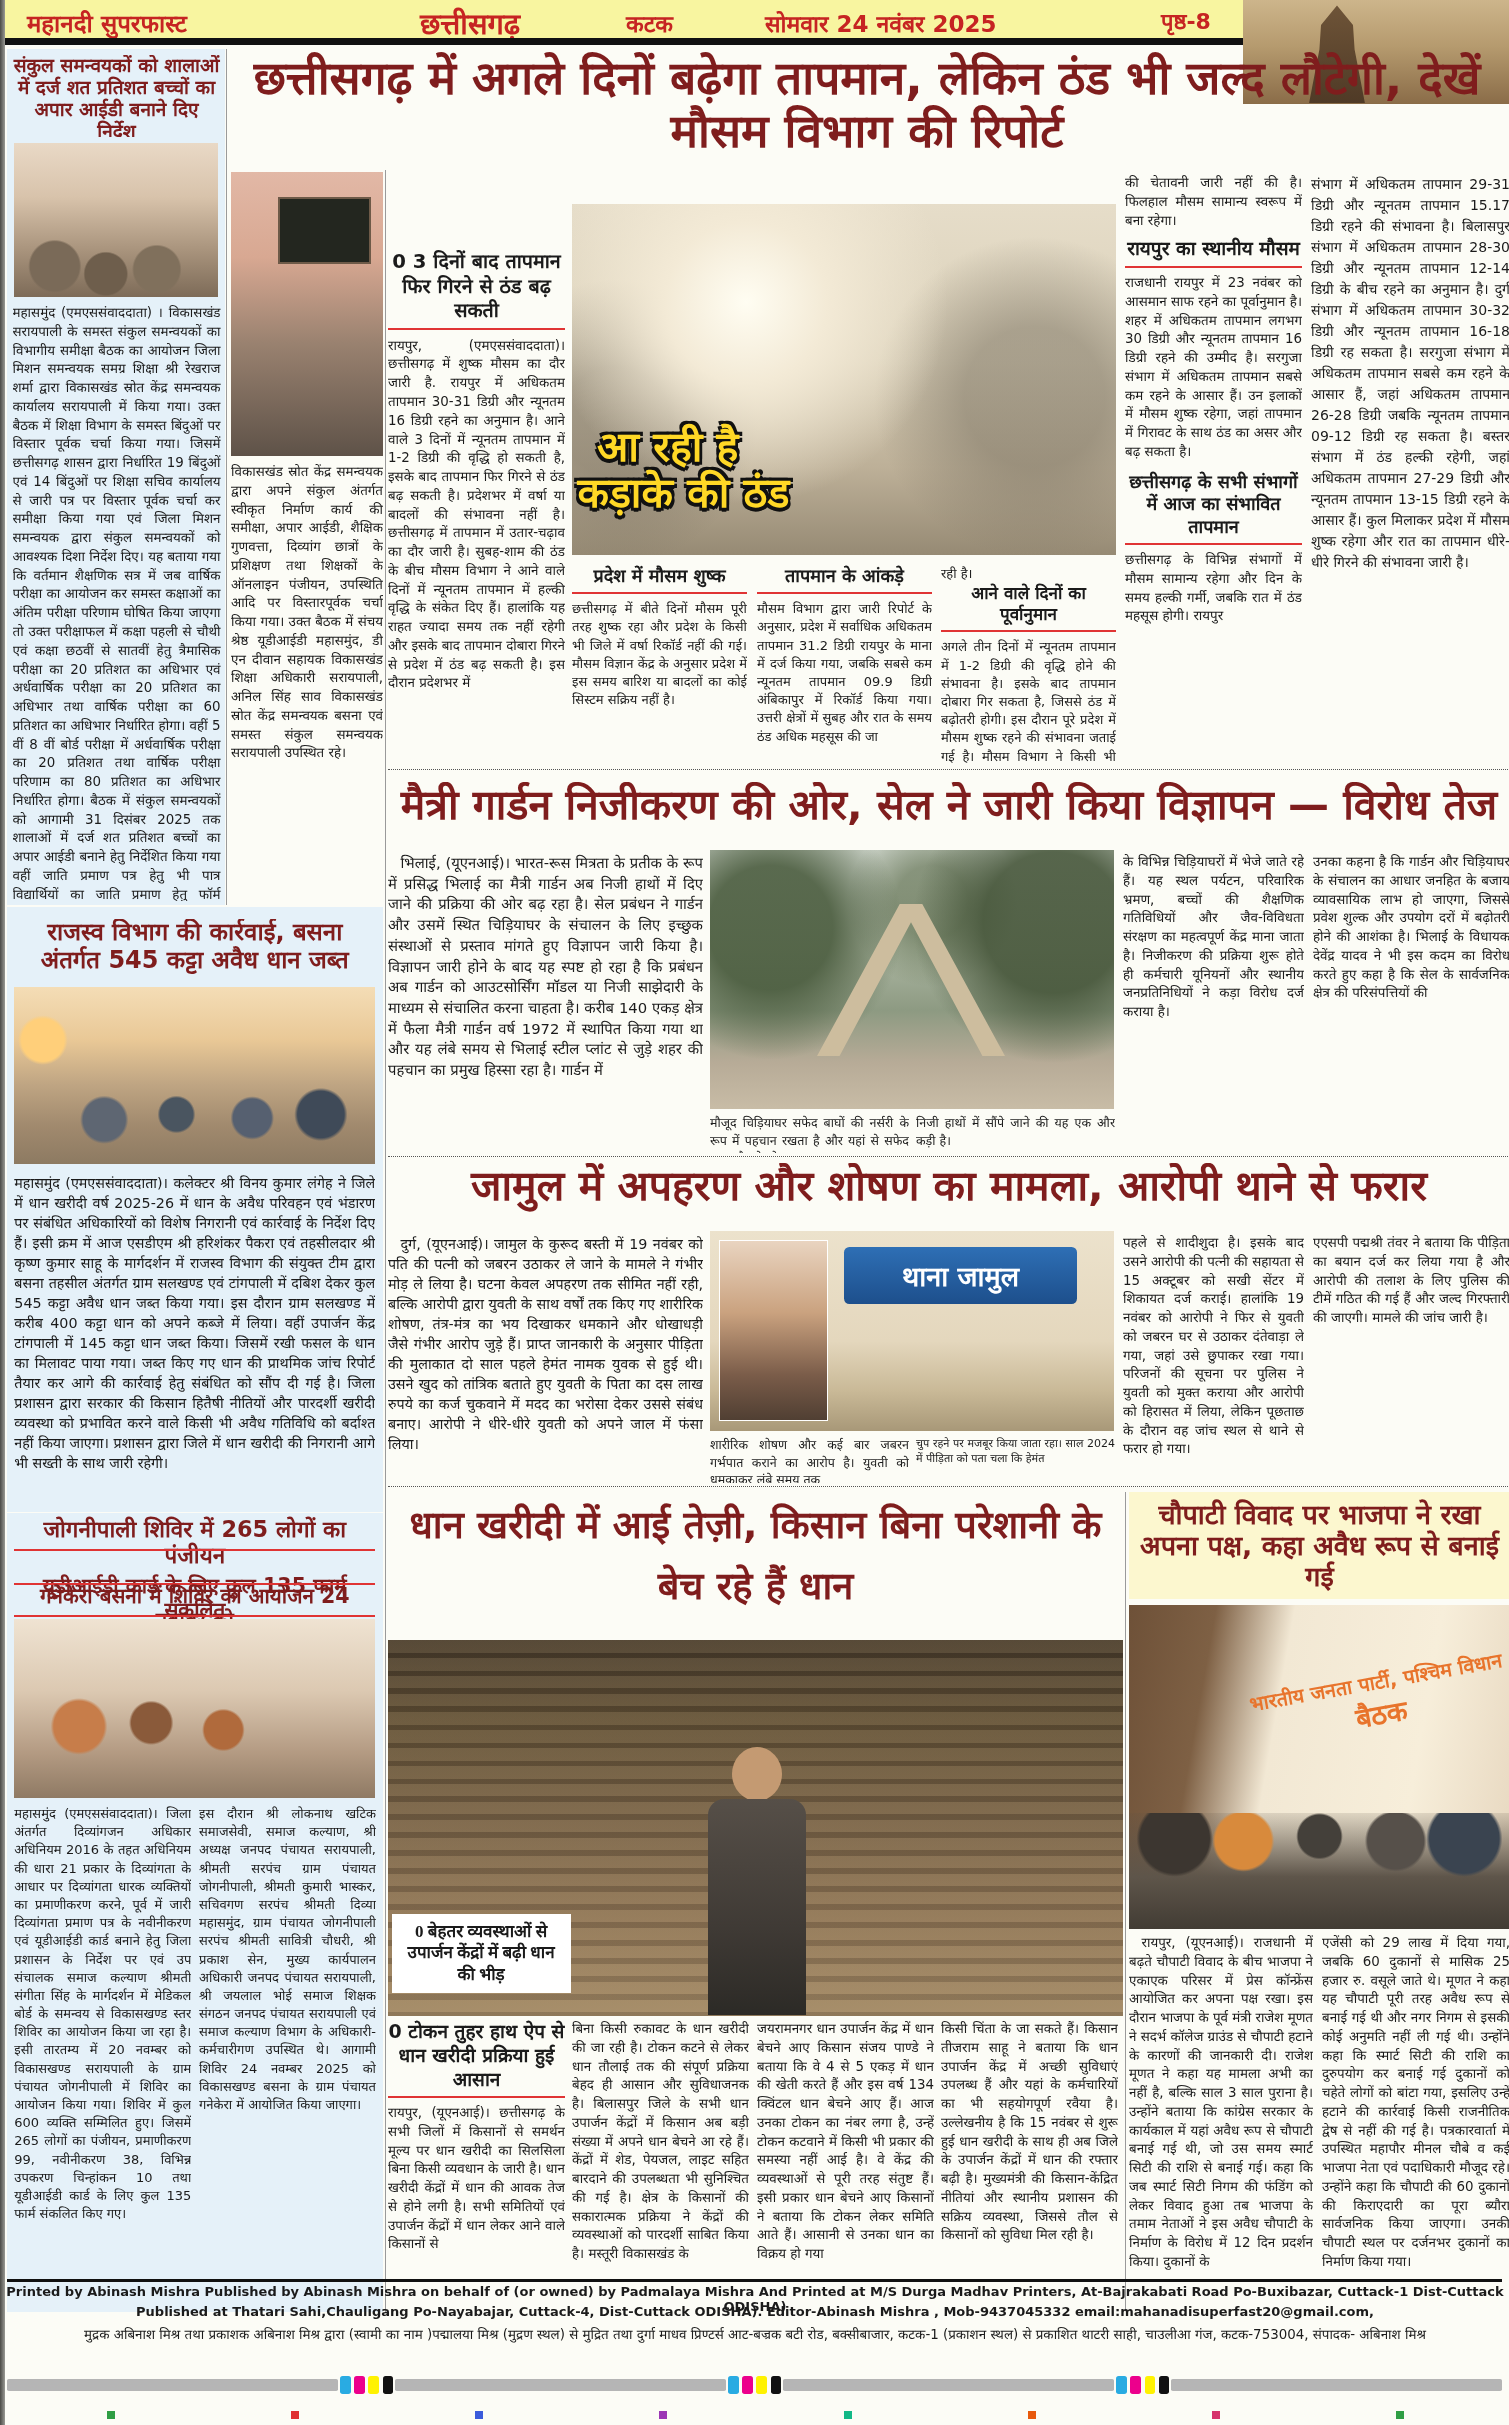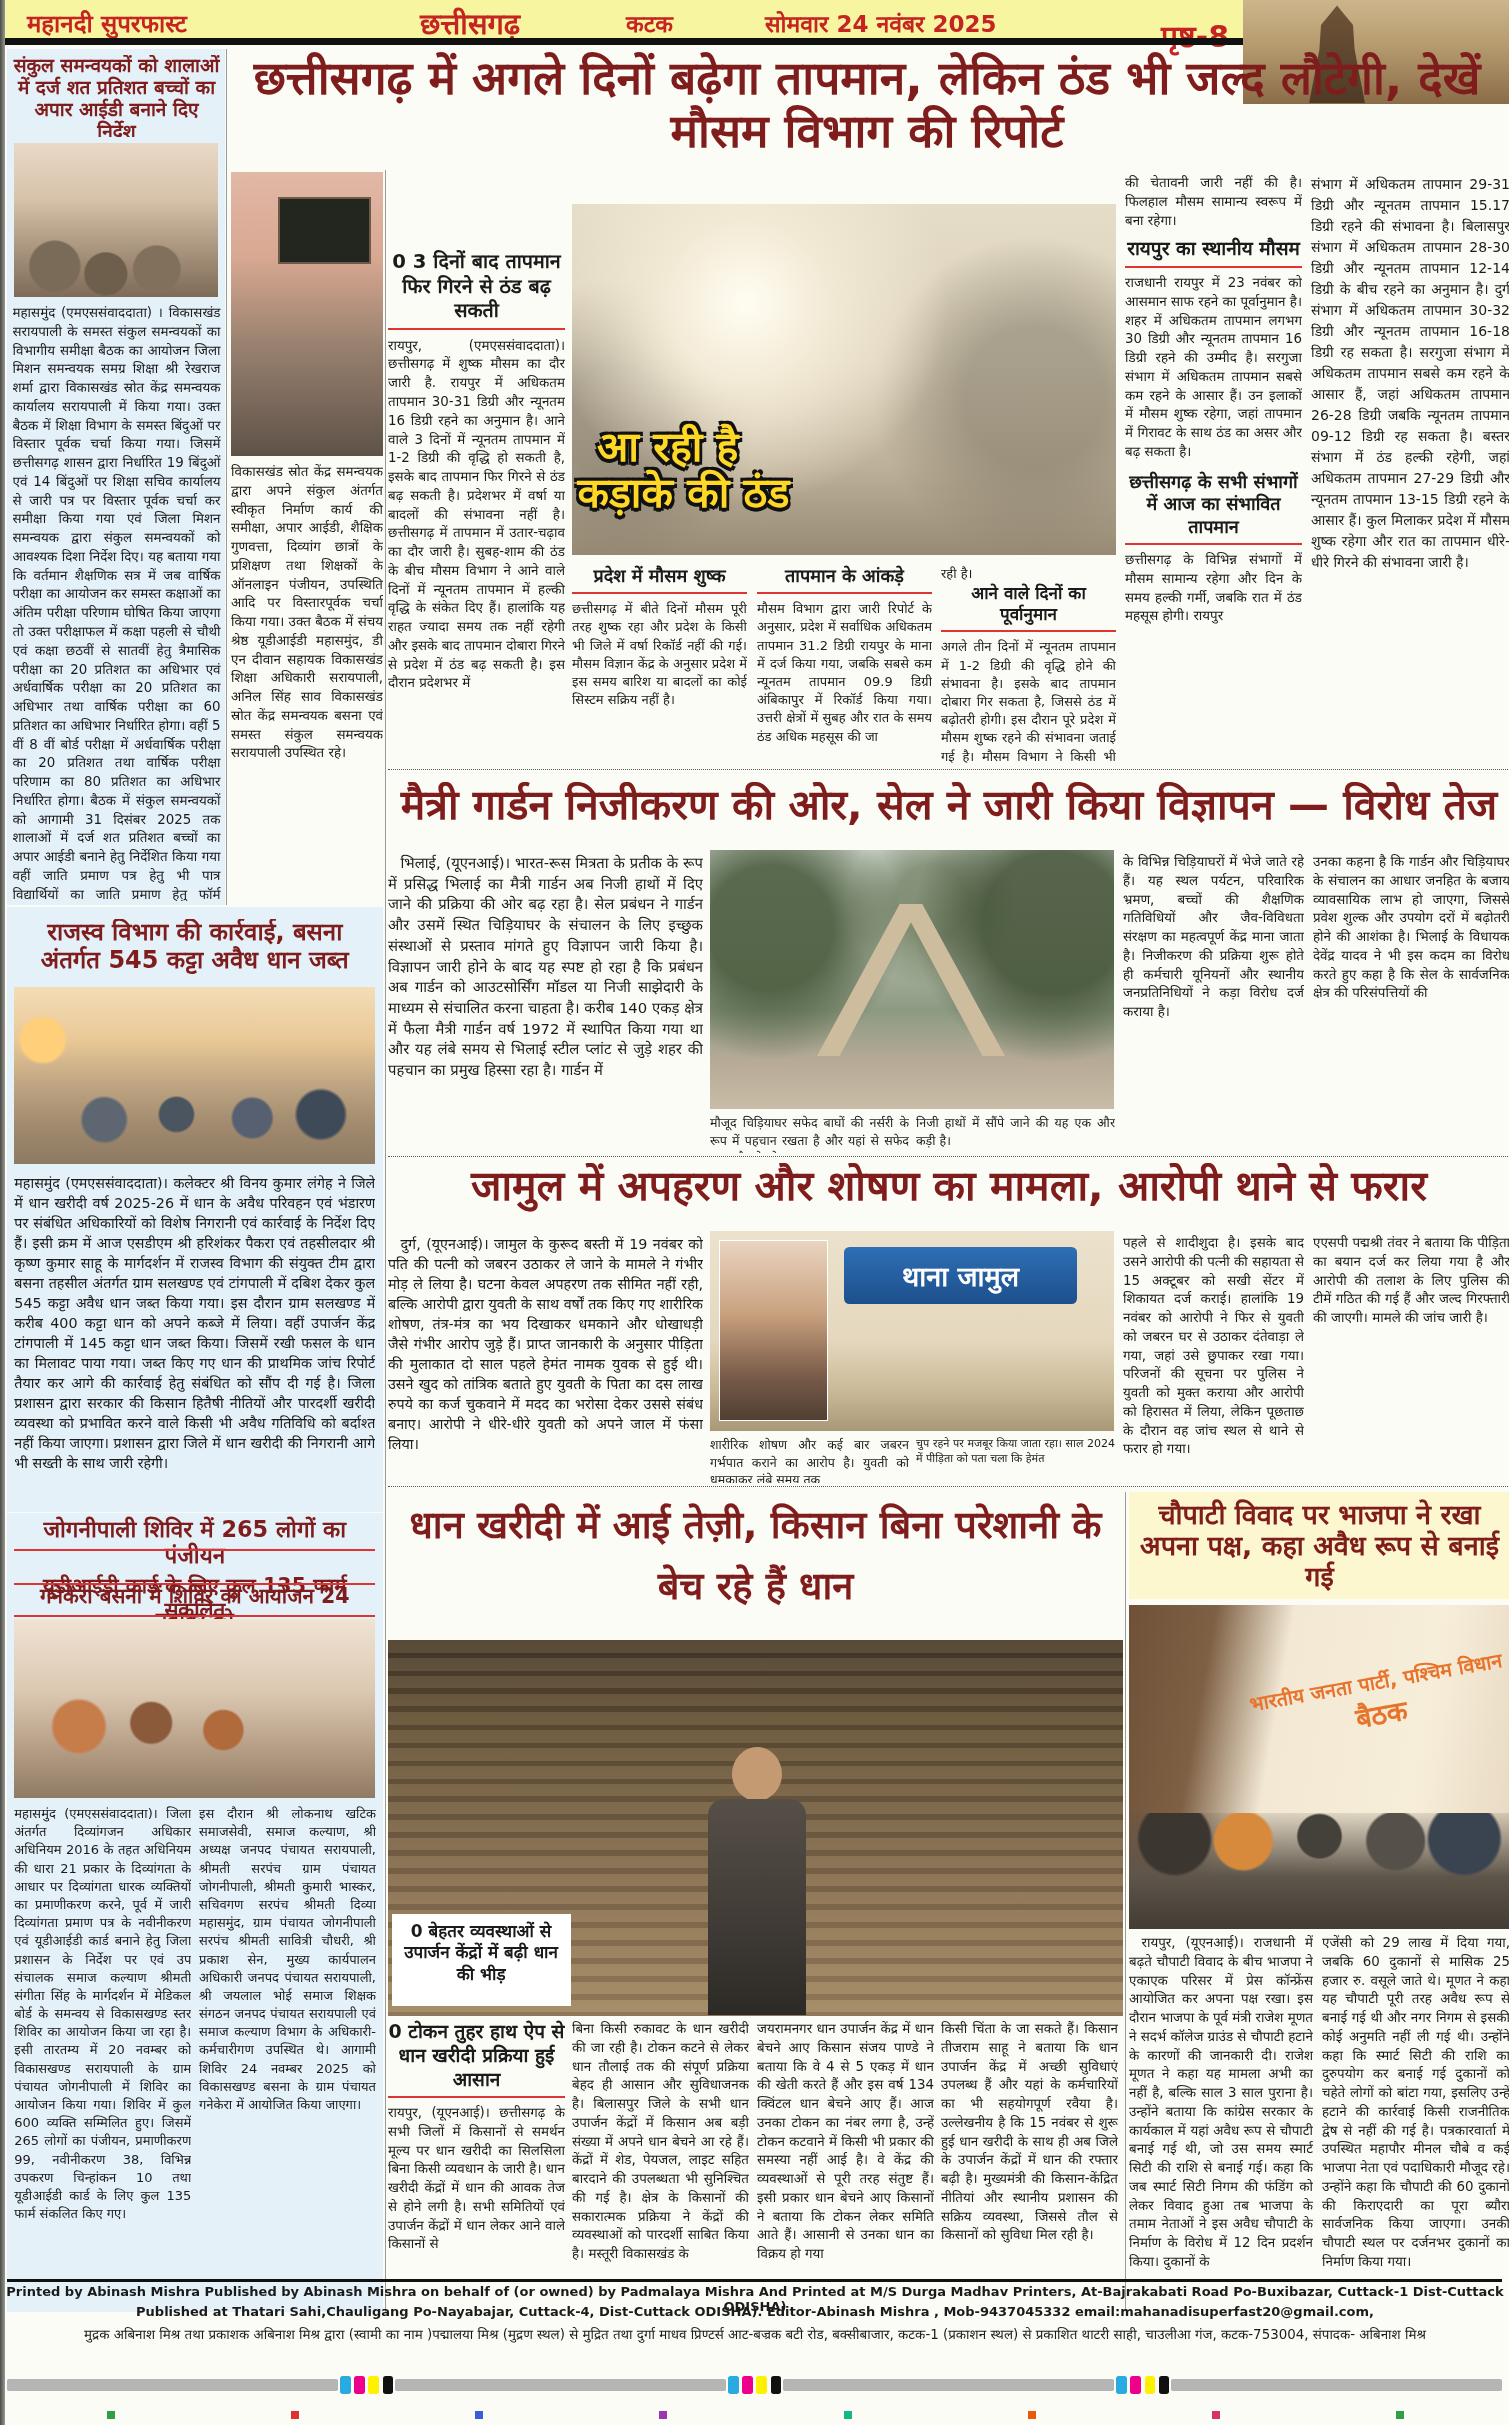--- a/index.html
+++ b/index.html
@@ -24,21 +24,21 @@
 </head>
 <body>
 
 <div class="page">
 
   <div class="abs" style="left:0;top:0;width:1510px;height:45px;background:#f8f5a0;">
     <span class="abs redtxt" style="left:27px;top:6.3px;font-size:24px;">महानदी सुपरफास्ट</span>
     <span class="abs redtxt" style="left:420px;top:2.7px;font-size:29px;">छत्तीसगढ़</span>
     <span class="abs redtxt" style="left:626px;top:7.2px;font-size:23px;">कटक</span>
     <span class="abs redtxt" style="left:765px;top:7.2px;font-size:23px;">सोमवार 24 नवंबर 2025</span>
-    <span class="abs redtxt" style="left:1161px;top:15px;font-size:30px;">पृष्ठ-8</span>
+    <span class="abs redtxt" style="left:1161px;top:5px;font-size:22px;">पृष्ठ-8</span>
   </div>
   <div class="photo" style="left:1243px;top:0;width:267px;height:104px;background:linear-gradient(180deg,#cdb58b 0%,#b59a6e 45%,#8a6c48 100%);">
     <div class="abs" style="left:54px;top:5.4px;width:80px;height:98px;background:linear-gradient(180deg,#6e5438,#4f3a26);clip-path:polygon(50% 0,70% 20%,72% 45%,85% 100%,15% 100%,28% 45%,30% 20%);"></div>
   </div>
   <div class="abs" style="left:0;top:38px;width:1243px;height:7.2px;background:#111;"></div>
 
   <div class="abs headline" style="left:241px;top:52px;width:1252px;height:114px;font-size:46px;overflow:hidden;">छत्तीसगढ़ में अगले दिनों बढ़ेगा तापमान, लेकिन ठंड भी जल्द लौटेगी, देखें मौसम विभाग की रिपोर्ट</div>
 
   <div class="abs bluebg" style="left:7.2px;top:49px;width:218px;height:856px;"></div>
   <div class="abs headline" style="left:12.5px;top:55px;width:208px;height:82px;font-size:19px;overflow:hidden;">संकुल समन्वयकों को शालाओं में दर्ज शत प्रतिशत बच्चों का अपार आईडी बनाने दिए निर्देश</div>
@@ -154,21 +154,21 @@
   <div class="abs bodytxt" style="left:1313px;top:1234px;width:197px;height:249px;">एएसपी पद्मश्री तंवर ने बताया कि पीड़िता का बयान दर्ज कर लिया गया है और आरोपी की तलाश के लिए पुलिस की टीमें गठित की गई हैं और जल्द गिरफ्तारी की जाएगी। मामले की जांच जारी है।</div>
 
   <div class="abs dotted" style="left:388px;top:1486px;width:1122px;"></div>
 
   <div class="abs headline" style="left:388px;top:1495px;width:735px;height:141px;font-size:38px;line-height:1.6;overflow:hidden;">धान खरीदी में आई तेज़ी, किसान बिना परेशानी के बेच रहे हैं धान</div>
   <div class="photo" style="left:388px;top:1640px;width:735px;height:376px;background:
        repeating-linear-gradient(180deg,rgba(190,160,120,.25) 0 12.5px,rgba(90,70,50,.25) 12.5px 18px),
        linear-gradient(180deg,#352d22 0%,#55472f 22%,#6e5b42 48%,#8a7254 74%,#a08966 100%);">
     <div class="abs" style="left:344px;top:107px;width:50px;height:54px;background:#c49a72;border-radius:50%;"></div>
     <div class="abs" style="left:320px;top:159px;width:98px;height:216px;background:linear-gradient(180deg,#564f48 0%,#3f3a35 60%,#2c2a26 100%);border-radius:16px 16px 0 0;"></div>
-    <div class="abs" style="left:3.6px;top:274px;width:179px;height:92px;background:#ffffff;padding:7.2px 9px;box-sizing:border-box;">
+    <div class="abs" style="left:3.6px;top:274px;width:179px;height:79px;background:#ffffff;padding:7.2px 9px;box-sizing:border-box;font-family:Liberation Serif, serif;">
       <div class="sub" style="font-size:17px;border-bottom:none;margin:0;">0 बेहतर व्यवस्थाओं से उपार्जन केंद्रों में बढ़ी धान की भीड़</div>
     </div>
   </div>
   <div class="abs" style="left:388px;top:2020px;width:177px;height:292px;overflow:hidden;">
     <div class="sub" style="font-size:19px;">0 टोकन तुहर हाथ ऐप से धान खरीदी प्रक्रिया हुई आसान</div>
     <div class="bodytxt">रायपुर, (यूएनआई)। छत्तीसगढ़ के सभी जिलों में किसानों से समर्थन मूल्य पर धान खरीदी का सिलसिला बिना किसी व्यवधान के जारी है। धान खरीदी केंद्रों में धान की आवक तेज से होने लगी है। सभी समितियों एवं उपार्जन केंद्रों में धान लेकर आने वाले किसानों से</div>
   </div>
   <div class="abs bodytxt" style="left:572px;top:2020px;width:177px;height:292px;">बिना किसी रुकावट के धान खरीदी की जा रही है। टोकन कटने से लेकर धान तौलाई तक की संपूर्ण प्रक्रिया बेहद ही आसान और सुविधाजनक है। बिलासपुर जिले के सभी धान उपार्जन केंद्रों में किसान अब बड़ी संख्या में अपने धान बेचने आ रहे हैं। केंद्रों में शेड, पेयजल, लाइट सहित बारदाने की उपलब्धता भी सुनिश्चित की गई है। क्षेत्र के किसानों की सकारात्मक प्रक्रिया ने केंद्रों की व्यवस्थाओं को पारदर्शी साबित किया है। मस्तूरी विकासखंड के</div>
   <div class="abs bodytxt" style="left:757px;top:2020px;width:177px;height:292px;">जयरामनगर धान उपार्जन केंद्र में धान बेचने आए किसान संजय पाण्डे ने बताया कि वे 4 से 5 एकड़ में धान की खेती करते हैं और इस वर्ष 134 क्विंटल धान बेचने आए हैं। आज उनका टोकन का नंबर लगा है, उन्हें टोकन कटवाने में किसी भी प्रकार की समस्या नहीं आई है। वे केंद्र की व्यवस्थाओं से पूरी तरह संतुष्ट हैं। इसी प्रकार धान बेचने आए किसानों ने बताया कि टोकन लेकर समिति आते हैं। आसानी से उनका धान का विक्रय हो गया</div>
   <div class="abs bodytxt" style="left:941px;top:2020px;width:177px;height:292px;">किसी चिंता के जा सकते हैं। किसान तीजराम साहू ने बताया कि धान उपार्जन केंद्र में अच्छी सुविधाएं उपलब्ध हैं और यहां के कर्मचारियों का भी सहयोगपूर्ण रवैया है। उल्लेखनीय है कि 15 नवंबर से शुरू हुई धान खरीदी के साथ ही अब जिले के उपार्जन केंद्रों में धान की रफ्तार बढ़ी है। मुख्यमंत्री की किसान-केंद्रित नीतियां और स्थानीय प्रशासन की सक्रिय व्यवस्था, जिससे तौल से किसानों को सुविधा मिल रही है।</div>

